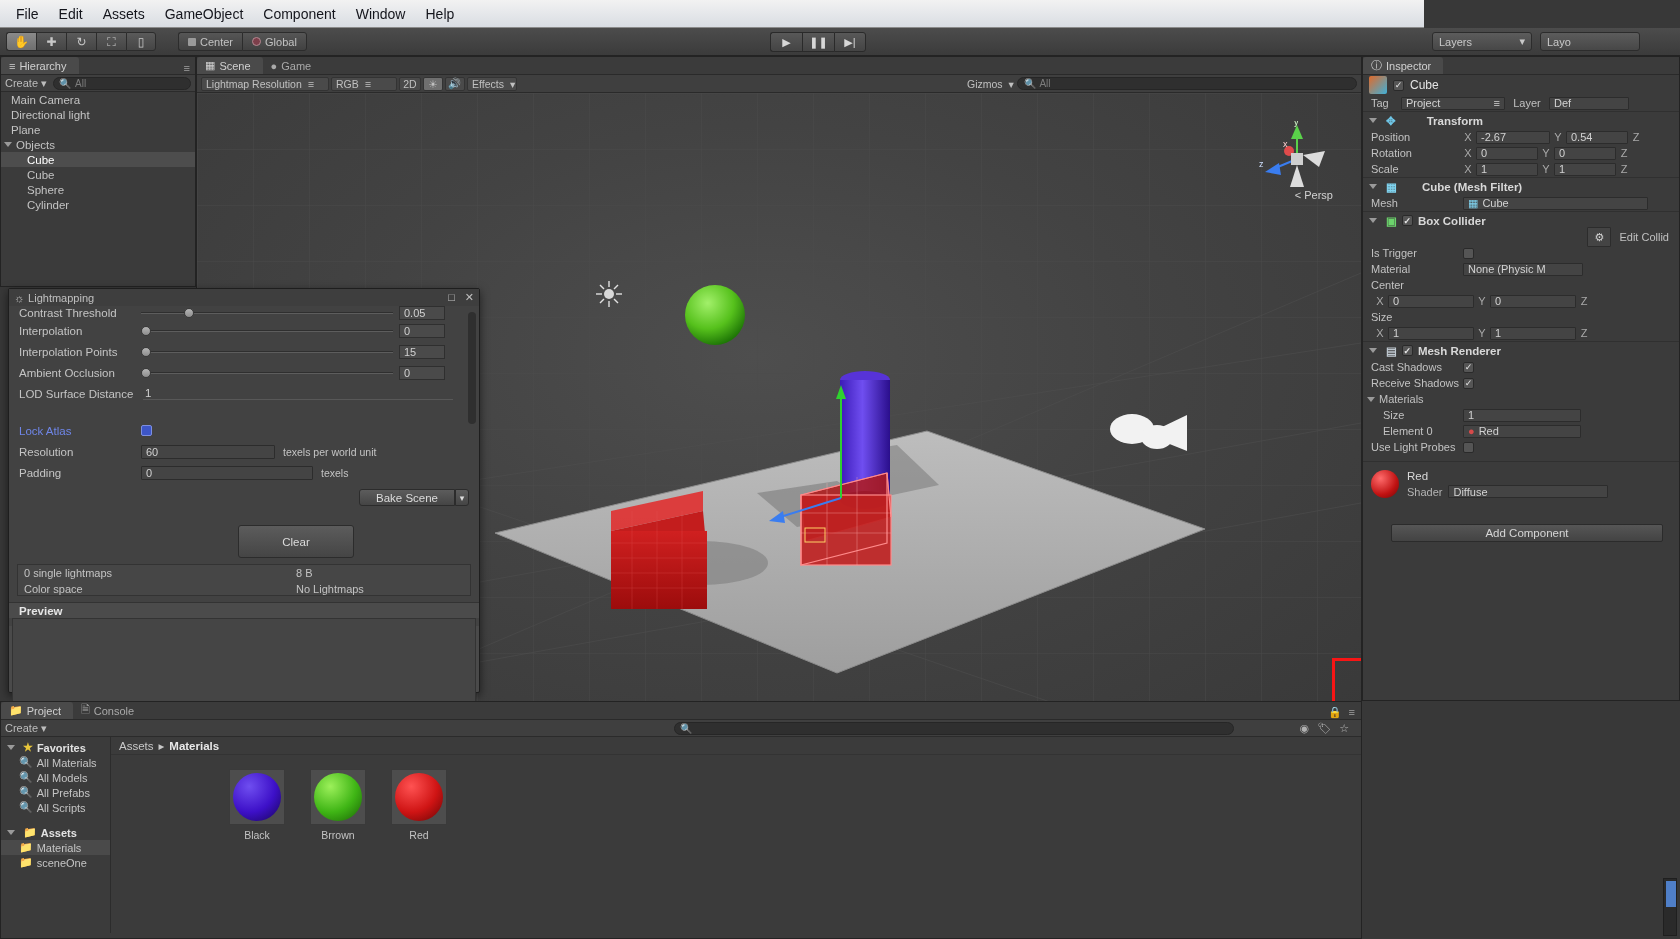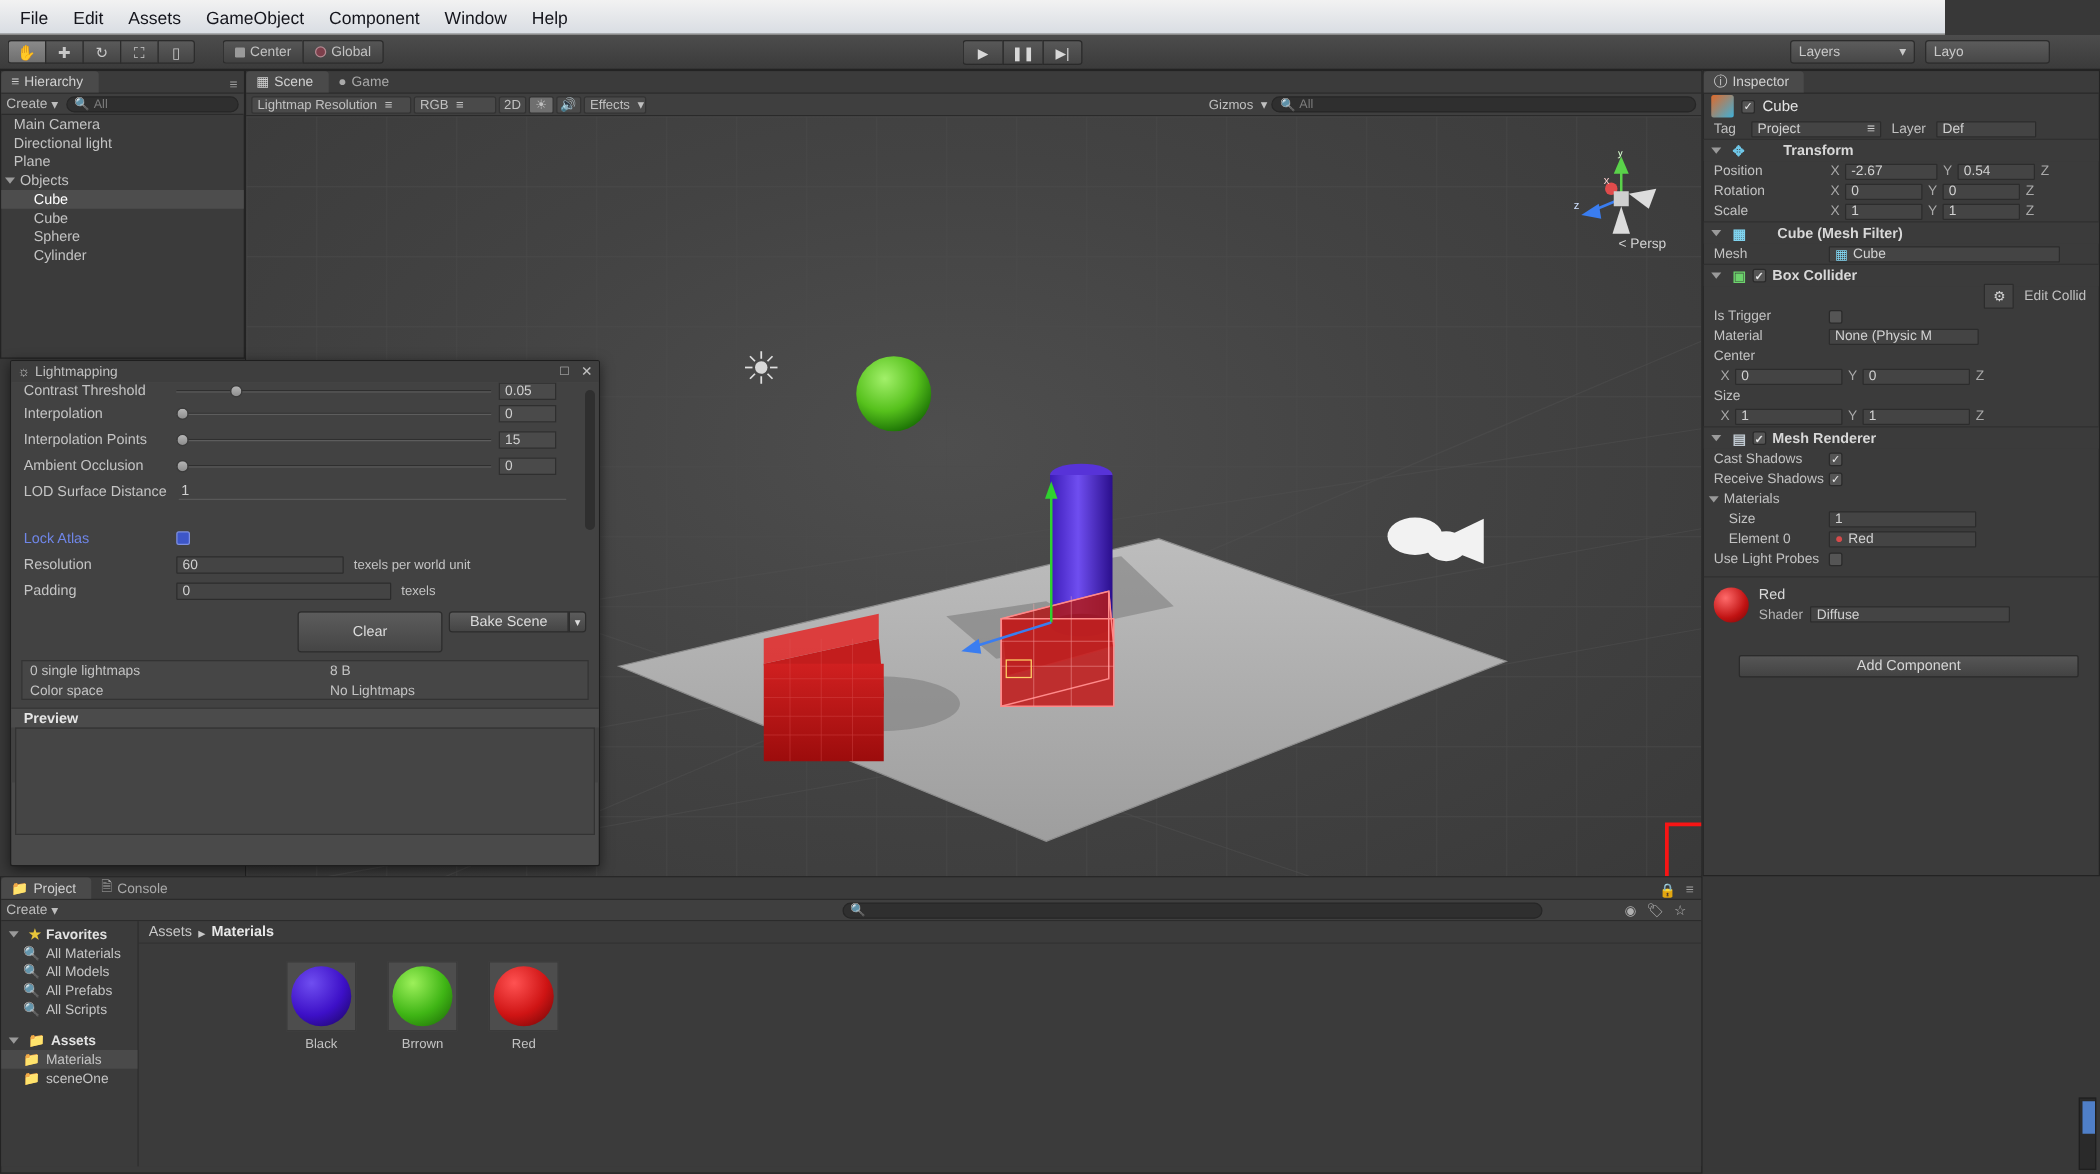--- a/index.html
+++ b/index.html
@@ -1,21 +1,21 @@
 <!DOCTYPE html>
 <html><head>
 <meta charset="utf-8">
 <style>
   * { box-sizing: border-box; margin:0; padding:0; }
   html,body { width:1680px; height:939px; overflow:hidden; background:#383838;
     font-family:"Liberation Sans", sans-serif; font-size:11px; color:#b4b4b4; }
   #root { position:relative; width:1680px; height:939px; }
 
   
-  .menubar { position:absolute; left:0; top:0; width:1556px; height:28px;
+  .menubar { position:absolute; left:0; top:0; width:1424px; height:28px;
     background:linear-gradient(#f2f2f2,#d9dde3); border-bottom:1px solid #8b8b8b;
     display:flex; align-items:center; padding-left:6px; }
   .menubar .mi { color:#14151c; font-size:14px; padding:2px 10px; }
 
   
   .toolbar { position:absolute; left:0; top:28px; width:1680px; height:28px;
     background:linear-gradient(#4c4c4c,#3b3b3b); border-bottom:1px solid #232323;
     display:flex; align-items:center; }
   .tgroup { display:flex; margin-left:6px; }
   .tbtn { width:30px; height:19px; background:linear-gradient(#5a5a5a,#454545);
@@ -116,21 +116,21 @@
   .lmBody { background:#424242; height:320px; position:relative; }
   .lmRow { height:21px; display:flex; align-items:center; font-size:11.5px; color:#c4c4c4; padding-left:10px;}
   .lmLbl { width:122px; }
   .slider { position:relative; width:252px; height:12px; display:flex; align-items:center;}
   .slider .track { position:absolute; left:0; right:0; height:2px; background:#5d5d5d; border-top:1px solid #2f2f2f;}
   .knob { position:absolute; width:10px; height:10px; border-radius:50%;
     background:linear-gradient(#b5b5b5,#8d8d8d); border:1px solid #3a3a3a;}
   .numfield { width:46px; height:14px; background:#4a4a4a; border:1px solid #2f2f2f;
     display:flex; align-items:center; padding-left:4px; font-size:11px; color:#d0d0d0; margin-left:6px;}
   .statbox { margin:6px 8px 0 8px; height:32px; background:#464646; border:1px solid #333; }
-  .statrow { height:16px; display:flex; align-items:center; font-size:11px; color:#c3c3c3; padding-left:6px;}
+  .statrow { height:16px; display:flex; align-items:center; font-size:11px; color:#c3c3c3; padding-left:6px;gap:32px;}
   .previewHead { height:16px; background:#4b4b4b; border-top:1px solid #333;
     font-size:11.5px; font-weight:bold; color:#e6e6e6; display:flex; align-items:center; padding-left:10px;}
   .previewArea { height:86px; background:#454545; margin:0 3px 3px 3px; border:1px solid #333;}
   #redBox { position:absolute; left:1135px; top:565px; width:235px; height:139px;
     border:3px solid #f71515; pointer-events:none; }
 
   
   .gizmo { position:absolute; right:26px; top:28px; width:76px; height:76px; }
   .persp { position:absolute; right:28px; top:96px; font-size:11px; color:#d2d2d2;}
   .scrollbar { position:absolute; right:2px; width:8px; background:#2f2f2f; border-radius:4px;}
@@ -624,21 +624,21 @@
         <span class="lmLbl">Resolution</span>
         <span class="field" style="width:134px;height:14px;">60</span>
         <span style="margin-left:8px;font-size:10.5px;">texels per world unit</span>
       </div>
       <div class="lmRow">
         <span class="lmLbl">Padding</span>
         <span class="field" style="width:172px;height:14px;">0</span>
         <span style="margin-left:8px;font-size:10.5px;">texels</span>
       </div>
       <div style="display:flex;justify-content:flex-end;gap:5px;padding:6px 10px 0 0;">
-        <div style="width:116px;height:33px;background:linear-gradient(#5c5c5c,#454545);border:1px solid #2c2c2c;border-radius:3px;display:flex;align-items:center;justify-content:center;font-size:11.5px;color:#dcdcdc;">Clear</div>
+        <div style="width:116px;height:33px;background:linear-gradient(#5c5c5c,#454545);border:1px solid #2c2c2c;border-radius:3px;display:flex;align-items:center;justify-content:center;font-size:11.5px;color:#dcdcdc;margin-top:36px;">Clear</div>
         <div style="width:96px;height:17px;background:linear-gradient(#5c5c5c,#454545);border:1px solid #2c2c2c;border-radius:3px 0 0 3px;display:flex;align-items:center;justify-content:center;font-size:11.5px;color:#dcdcdc;">Bake Scene</div>
         <div style="width:14px;height:17px;margin-left:-5px;background:linear-gradient(#5c5c5c,#454545);border:1px solid #2c2c2c;border-radius:0 3px 3px 0;display:flex;align-items:center;justify-content:center;font-size:9px;color:#dcdcdc;">▾</div>
       </div>
       <div class="statbox">
         <div class="statrow">
           <span style="width:240px;">0 single lightmaps</span>
           <span>8 B</span>
         </div>
         <div class="statrow">
           <span style="width:240px;">Color space</span>

